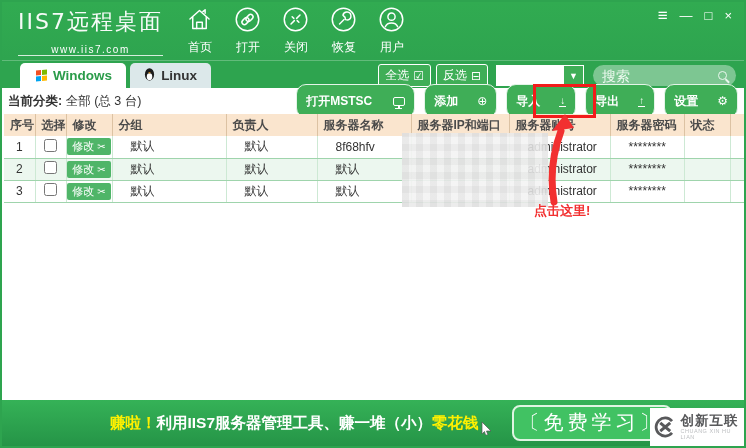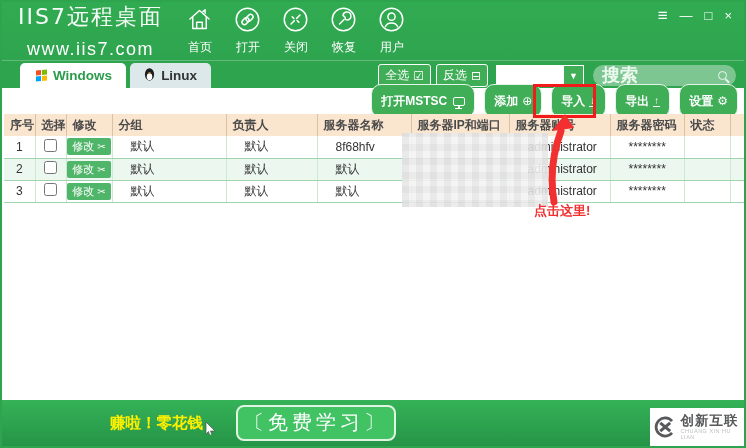--- a/index.html
+++ b/index.html
@@ -6,21 +6,21 @@
   body { font-family:"Liberation Sans","DejaVu Sans",sans-serif; background:#888; }
   #window{ position:relative; width:746px; height:448px; background:#fff;
            border:2px solid #2EA44F; overflow:hidden; }
 
   
   .header{ position:absolute; top:0; left:0; right:0; height:58px;
            background:linear-gradient(#31AB51,#2EA44F); display:flex; align-items:center; }
   .logo{ margin-left:16px; color:#fff; }
   .logo-title{ font-size:22px; font-weight:400; letter-spacing:2px;
                font-family:"DejaVu Sans",sans-serif; opacity:.96; }
-  .logo-site{ font-size:18px; letter-spacing:1.5px; text-align:center;
+  .logo-site{ font-size:10px; letter-spacing:1.5px; text-align:center;
               border-bottom:1px solid rgba(255,255,255,.8); padding-bottom:0; margin-top:7px;}
   .nav{ display:flex; gap:14px; margin-left:20px; }
   .nav-item{ width:34px; display:flex; flex-direction:column; align-items:center; cursor:pointer;}
   .nav-item svg{ width:27px; height:27px; stroke:#fff; fill:none; stroke-width:1.3;
                  stroke-linecap:round; stroke-linejoin:round;}
   .nav-label{ color:#fff; font-size:12px; margin-top:2px; white-space:nowrap;}
   .win-controls{ position:absolute; top:6px; right:12px; display:flex; gap:12px;
                  color:#fff; align-items:center;}
   .win-controls span{ font-size:13px; cursor:pointer; line-height:16px;}
   .wc-menu{ font-size:17px !important; font-weight:bold;}
@@ -39,35 +39,35 @@
   .filters{ position:absolute; right:8px; top:3px; display:flex; align-items:center; gap:5px;}
   .chipbtn{ background:#3FAE57; border:1px solid #fff; border-radius:3px; color:#fff;
             font-size:12px; padding:2px 6px; display:flex; gap:4px; align-items:center; cursor:pointer;}
   .dropdown{ display:flex; width:88px; height:21px; border:1px solid #fff; margin-left:3px; cursor:pointer;}
   .dd-value{ flex:1; background:#fff; font-size:12px; }
   .dd-arrow{ width:19px; background:#3FAE57; color:#fff; font-size:9px;
              display:flex; align-items:center; justify-content:center;}
   .search{ width:143px; height:21px; margin-left:4px; background:rgba(255,255,255,.38);
            border-radius:11px; display:flex; align-items:center; padding:0 9px; }
   .search input{ flex:1; background:transparent; border:none; outline:none;
-                 font-size:18px; color:#fff; width:100px;font-weight:bold;}
+                 font-size:14px; color:#fff; width:100px;}
   .search input::placeholder{ color:#ECF9EF; }
   .mag{ width:9px; height:9px; border:1.5px solid #EAF7EE; border-radius:50%; position:relative;}
   .mag::after{ content:''; position:absolute; width:5px; height:1.5px; background:#EAF7EE;
                transform:rotate(45deg); right:-4px; bottom:-2px;}
 
   
   .actionbar{ position:absolute; top:86px; left:0; right:0; height:26px; background:#fff;
               display:flex; align-items:center; padding:0 6px; }
   .category{ font-size:12.5px; color:#333; }
   .category b{ font-weight:bold; }
   .spacer{ flex:1; }
   .gbtn{ background:#3FAE57; border:1px solid #E4F4E8; border-radius:10px; color:#fff;
          font-size:12px; font-weight:bold; padding:2px 9px; margin-left:9px; cursor:pointer;
-         display:flex; align-items:center; gap:4px; height:34px; white-space:nowrap;text-align:right;}
+         display:flex; align-items:center; gap:19px; height:34px; white-space:nowrap;text-align:right;}
   .gbtn .g{ font-weight:normal; font-size:12px; line-height:10px;}
   .monitor{ width:12px; height:9px; border:1.4px solid #fff; border-radius:2px; position:relative; margin-left:2px;}
   .monitor::before{ content:''; position:absolute; left:3.5px; bottom:-3px; width:2px; height:2px; background:#fff;}
   .monitor::after{ content:''; position:absolute; left:1px; bottom:-4.5px; width:7px; height:1.5px; background:#fff;}
   .trayicon{ display:inline-flex; flex-direction:column; align-items:center;
              border-bottom:1.5px solid #fff; padding:0 1px; line-height:9px;}
   .trayicon .g{ font-size:10px; }
 
   
   table{ position:absolute; top:112px; left:2px; width:742px; border-collapse:collapse;
@@ -219,20 +219,21 @@
         <div class="dd-arrow">▼</div>
       </div>
       <div class="search">
         <input type="text" placeholder="搜索" style="">
         <span class="mag"></span>
       </div>
     </div>
   </div>
 
   <div class="actionbar">
+    <span class="category"><b>当前分类:</b>&nbsp;<span>全部 (总 3 台)</span></span>
     <span class="spacer"></span>
     <div class="gbtn">
       <span>打开MSTSC</span>
       <span class="monitor"></span>
     </div>
     <div class="gbtn">
       <span>添加</span>
       <span class="g">⊕</span>
     </div>
     <div class="gbtn">
@@ -338,20 +339,21 @@
 
   <div class="hl-box"></div>
   <svg class="arrow-svg" width="60" height="92" viewBox="0 0 60 92">
     <path d="M24 88 Q18 52 31 17" stroke="#F23030" stroke-width="7" fill="none" stroke-linecap="round"></path>
     <polygon points="35,0 22,17 44,14" fill="#F23030"></polygon>
   </svg>
   <div class="click-here">点击这里!</div>
 
   <div class="footer">
     <span class="fy">赚啦！</span>
+    <span>利用IIS7服务器管理工具、赚一堆（小）</span>
     <span class="fy">零花钱</span>
     <svg class="cursor-svg" width="11" height="13" viewBox="0 0 11 13">
       <polygon points="1,0 10,9 5.5,9 7,13 4.5,13 3.5,9.5 1,12" fill="#fff" stroke="#555" stroke-width="0.7"></polygon>
     </svg>
     <span class="cta">〔免费学习〕</span>
   </div>
 
   <div class="watermark">
     <svg width="26" height="26" viewBox="0 0 26 26">
       <path d="M21 6.5 A10 10 0 1 0 21 19.5" stroke="#58595B" stroke-width="3" fill="none"></path>

